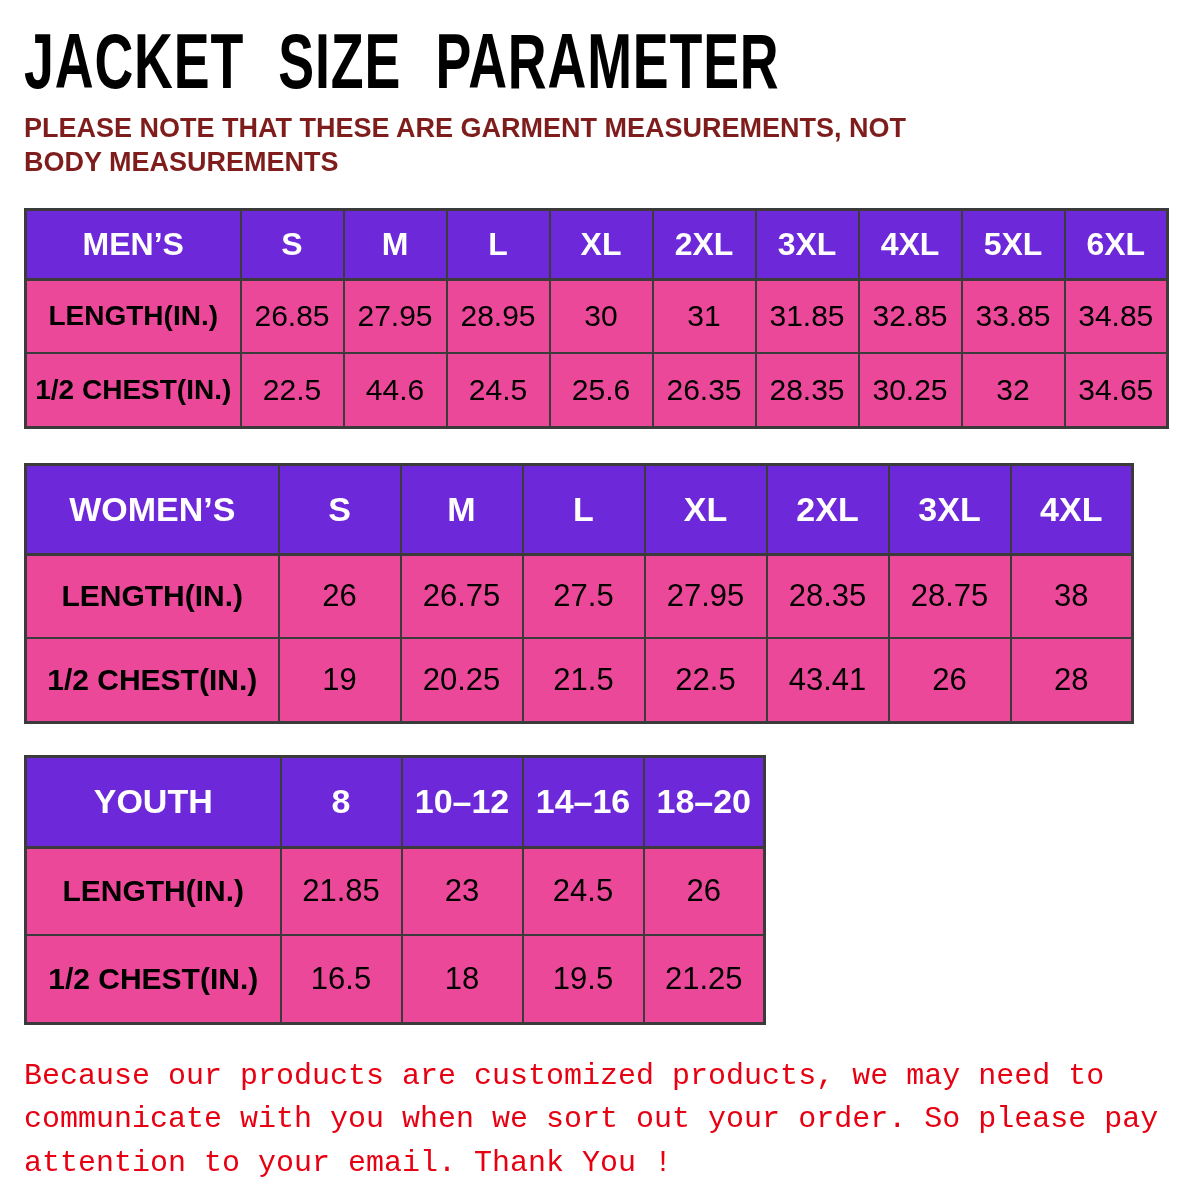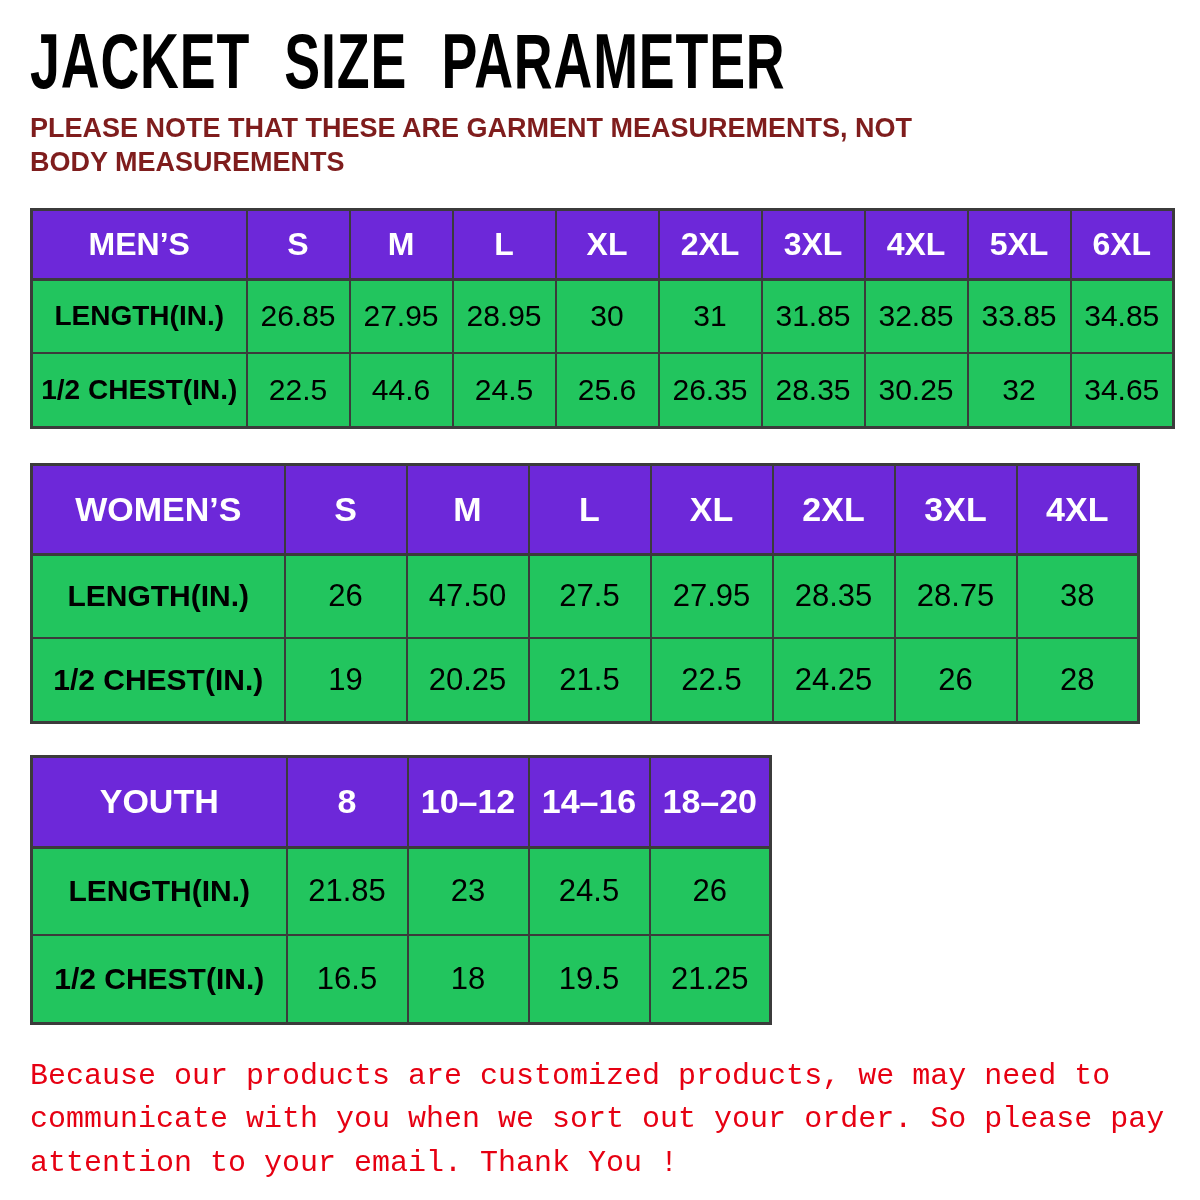--- a/index.html
+++ b/index.html
@@ -3,21 +3,21 @@
 <meta charset="utf-8">
 <style>
   * { margin: 0; padding: 0; box-sizing: border-box; }
   html, body { background: #ffffff; }
   body {
     width: 1200px; height: 1200px;
     font-family: "Liberation Sans", sans-serif;
     color: #000;
     overflow: hidden;
   }
-  .page { width: 1200px; height: 1200px; padding: 26px 25px 0 30px; }
+  .page { width: 1200px; height: 1200px; padding: 26px 25px 0 24px; }
 
   
   .title-wrap { height: 72px; overflow: visible; }
   .page-title {
     display: inline-block;
     font-size: 64px;
     font-weight: 900;
     letter-spacing: 1px;
     word-spacing: 22px;
     color: #000;
@@ -48,21 +48,21 @@
     overflow: hidden;
   }
   table { border: 3px solid #3b3b3b; }
   thead th {
     background: #6d28d9;
     color: #ffffff;
     font-weight: 700;
     font-size: 34px;
     border-bottom: 3px solid #3b3b3b;
   }
-  td { font-size: 30px; font-weight: 400; color: #000; background: #22c55e; }
+  td { font-size: 30px; font-weight: 400; color: #000; background: #ec4899; }
   td.rowlabel { font-weight: 700; font-size: 28px; }
 
   
   .men { width: 1145px; margin-top: 28px; }
   .men col.c-label { width: 215px; }
   .men col.c-size  { width: 103px; }
   .men thead tr { height: 70px; }
   .men tbody tr { height: 74px; }
   .men thead th { font-size: 32px; }
 
@@ -186,34 +186,34 @@
         <th>XL</th>
         <th>2XL</th>
         <th>3XL</th>
         <th>4XL</th>
       </tr>
     </thead>
     <tbody>
       <tr>
         <td class="rowlabel">LENGTH(IN.)</td>
         <td>26</td>
-        <td>47.50</td>
+        <td>26.75</td>
         <td>27.5</td>
         <td>27.95</td>
         <td>28.35</td>
         <td>28.75</td>
         <td>38</td>
       </tr>
       <tr>
         <td class="rowlabel">1/2 CHEST(IN.)</td>
         <td>19</td>
         <td>20.25</td>
         <td>21.5</td>
         <td>22.5</td>
-        <td>24.25</td>
+        <td>43.41</td>
         <td>26</td>
         <td>28</td>
       </tr>
     </tbody>
   </table>
 
   <table class="youth">
     <colgroup>
       <col class="c-label">
         <col class="c-size">

